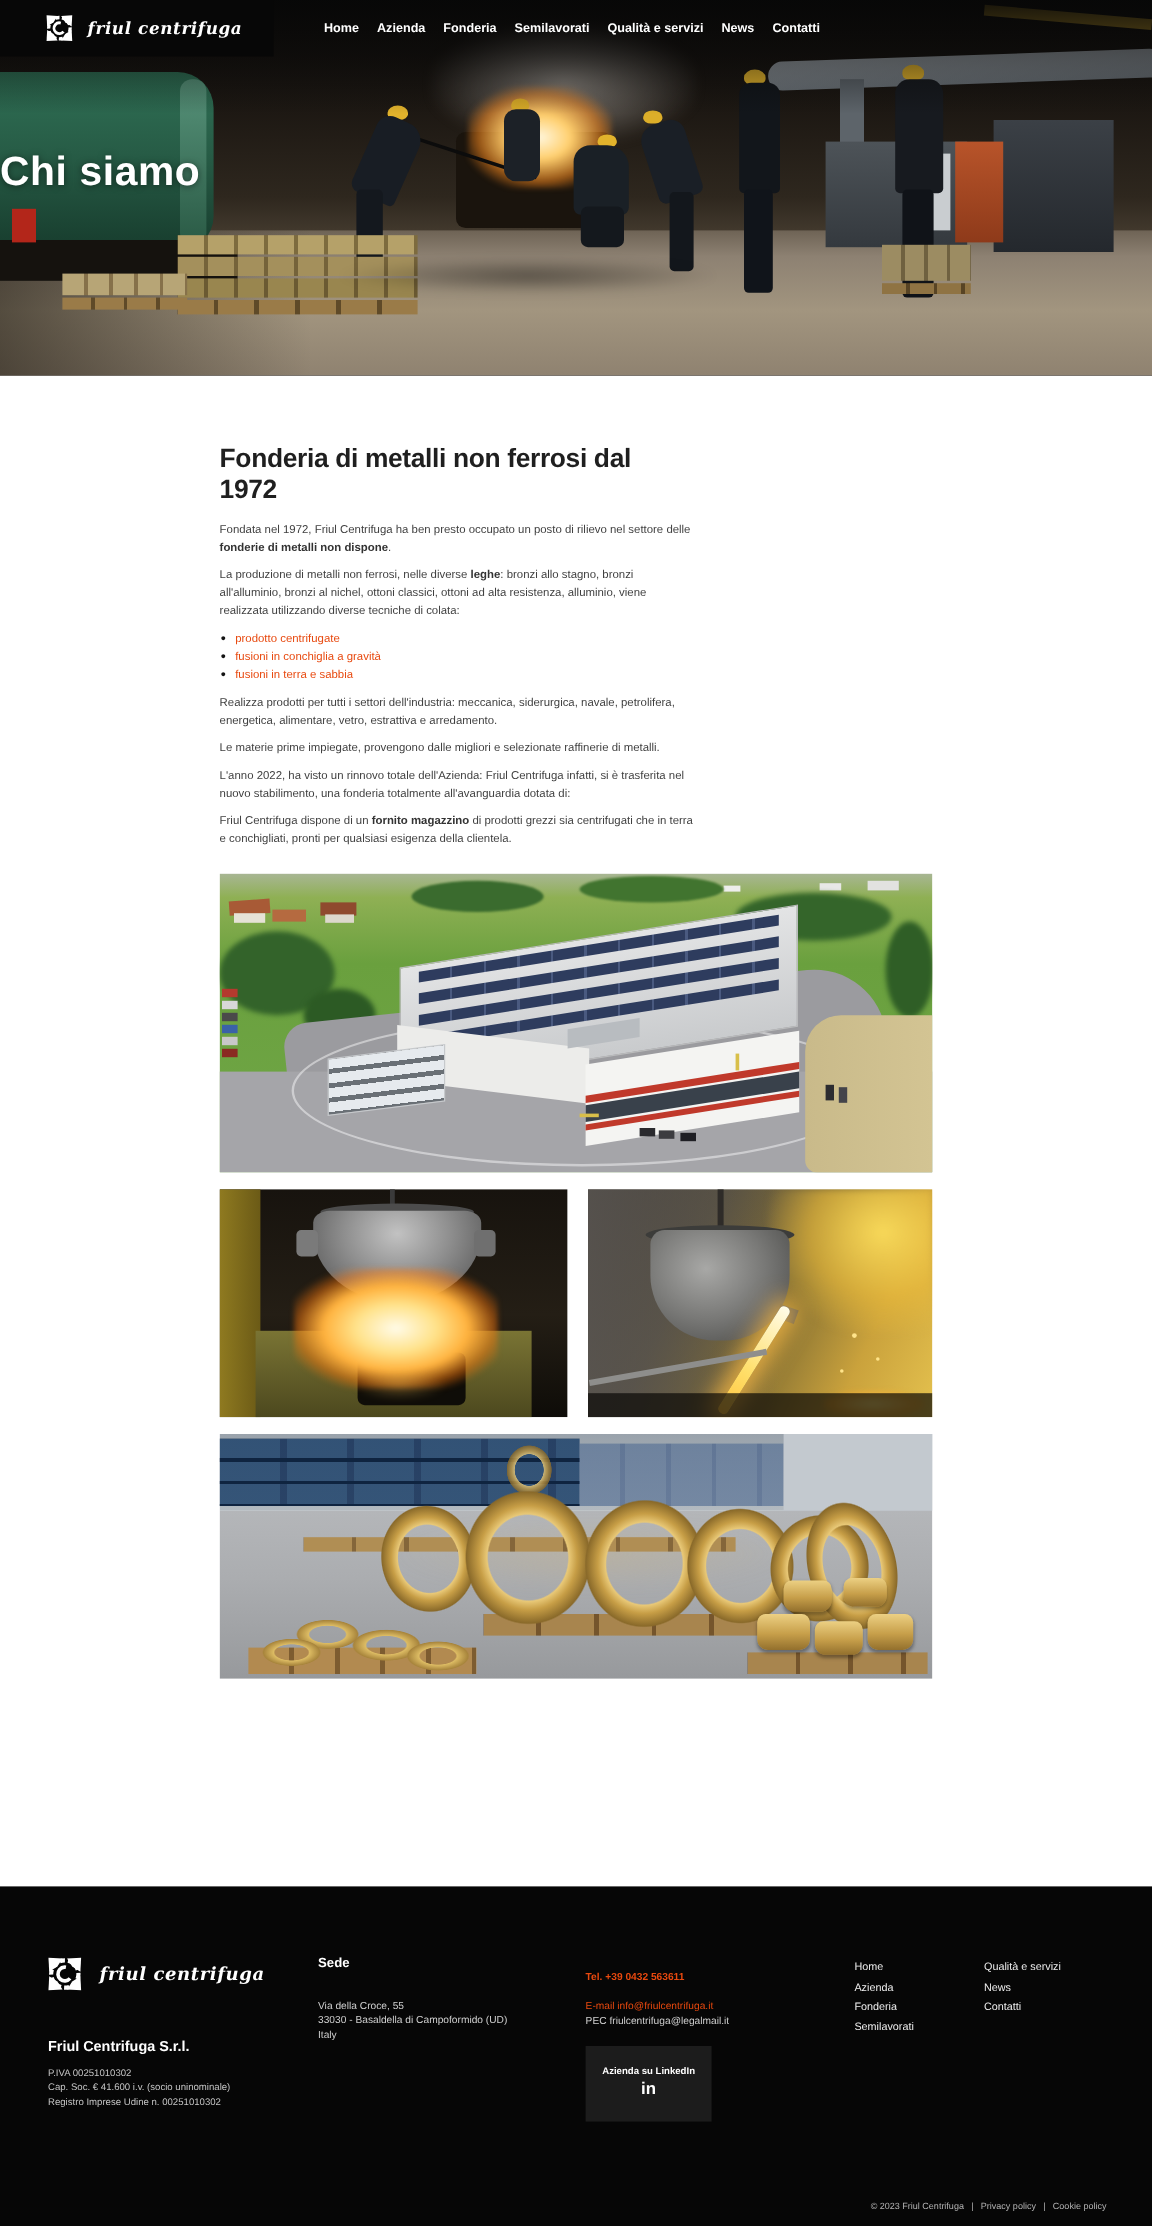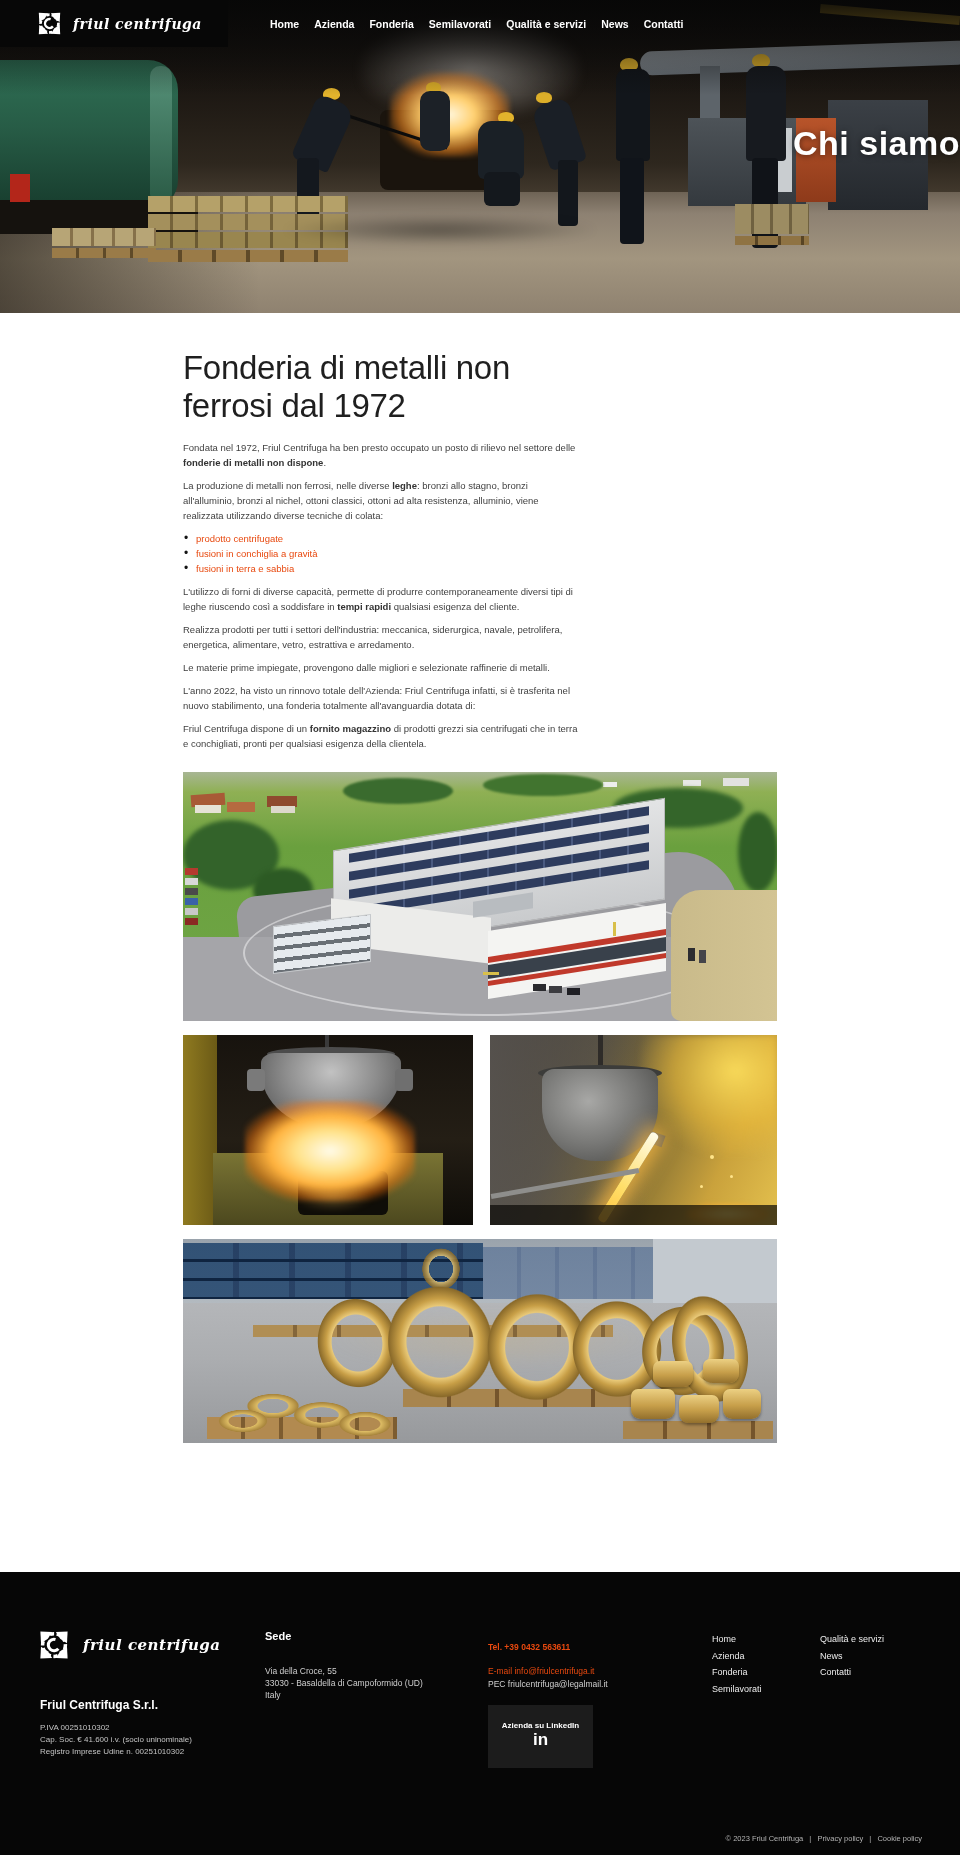--- a/index.html
+++ b/index.html
@@ -9,28 +9,28 @@
   
   .hero { position:relative; width:960px; height:313px; overflow:hidden; background:#16120e; }
   .hero-scrim { position:absolute; left:0; top:0; width:960px; height:95px; z-index:8;
     background:linear-gradient(180deg, rgba(7,7,7,.92) 0%, rgba(7,7,7,.55) 45%, rgba(7,7,7,0) 100%); }
   .site-header { position:absolute; left:0; top:0; width:960px; height:47px; z-index:20; display:flex; align-items:center; }
   .logo-box { width:228px; height:47px; background:#070707; display:flex; align-items:center; gap:7px; padding-left:33px; box-sizing:border-box; cursor:pointer; }
   .logo-emblem svg { width:33px; height:33px; display:block; }
   .logo-text { color:#fff; font-family:"DejaVu Serif", serif; font-style:italic; font-weight:bold; font-size:14px; letter-spacing:.5px; white-space:nowrap; }
   .main-nav { display:flex; gap:15px; margin-left:42px; align-items:center; }
   .nav-item { color:#ffffff; font-size:10.5px; font-weight:bold; cursor:pointer; white-space:nowrap; }
-  .hero-title { position:absolute; left:0; top:124px; width:960px; text-align:right; z-index:9;
+  .hero-title { position:absolute; left:0; top:124px; width:960px; text-align:left; z-index:9;
     color:#ffffff; font-size:34px; font-weight:bold; letter-spacing:.5px; text-shadow:0 1px 6px rgba(0,0,0,.5); }
 
   
   .main { width:960px; height:1259px; background:#ffffff; overflow:hidden; }
   .container { width:594px; margin:0 auto; }
   .text-col { width:396px; }
-  .article-heading { margin:0 0 14px; padding-top:36px; font-size:33px; line-height:1.16; color:#1f1f1f; letter-spacing:-.3px; font-weight:normal; }
+  .article-heading { margin:0 0 14px; padding-top:56px; font-size:22px; line-height:1.16; color:#1f1f1f; letter-spacing:-.3px; font-weight:bold; }
   .text-col p { margin:0 0 8px; font-size:9.5px; line-height:15px; color:#3f3f3f; }
   .text-col p b { color:#333333; }
   ul.bullets { list-style:none; margin:7px 0 8px; padding:0; }
   ul.bullets li { position:relative; padding-left:13px; font-size:9.5px; line-height:15px; }
   ul.bullets li::before { content:"•"; position:absolute; left:1px; top:0; color:#141414; font-size:12px; line-height:15px; }
   ul.links li { color:#e8490f; cursor:pointer; }
   ul.plain li { color:#3f3f3f; }
 
   .gallery { margin-top:21px; }
   .photo { position:relative; overflow:hidden; }
@@ -62,21 +62,21 @@
   .f-sede .t { color:#ffffff; font-size:11px; font-weight:bold; margin-bottom:23px; }
   .f-sede .l { color:#cfcfcf; font-size:8.5px; line-height:12px; }
   .f-tel { position:absolute; left:488px; top:70px; color:#e8490f; font-size:8.5px; cursor:pointer;font-weight:bold; }
   .f-email { position:absolute; left:488px; top:94px; color:#e8490f; font-size:8.5px; cursor:pointer; }
   .f-pec { position:absolute; left:488px; top:107px; color:#cfcfcf; font-size:8.5px; cursor:pointer; }
   .f-nav { position:absolute; top:59px; }
   .f-nav div { color:#ededed; font-size:9px; line-height:16.5px; cursor:pointer; }
   .f-nav1 { left:712px; } .f-nav2 { left:820px; }
   .f-linkedin { position:absolute; left:488px; top:133px; width:105px; height:63px; background:#1c1c1c; text-align:center; cursor:pointer; }
   .f-linkedin .lbl { margin-top:16px; color:#ffffff; font-size:8px; font-weight:bold; }
-  .f-linkedin .ic { color:#ffffff; font-size:17px; font-weight:bold; line-height:20px; }
+  .f-linkedin .ic { color:#ffffff; font-size:14px; font-weight:bold; line-height:20px; }
   .f-copy { position:absolute; right:36px; top:262px; color:#b3b3b3; font-size:7.5px; }
   .f-copy span { margin:0 2px; }
   .f-copy .lnk { cursor:pointer; }
 </style>
 </head>
 <body>
 
 <div class="hero">
 
   <i class="abs" style="left:0;top:0;width:960px;height:205px;background:linear-gradient(180deg,#0f0d0b 0%,#1d1813 45%,#2e271e 80%,#4a4033 100%);"></i>
@@ -178,21 +178,20 @@
       <p><span>Fondata nel 1972, Friul Centrifuga ha ben presto occupato un posto di rilievo nel settore delle </span><b>fonderie di metalli non dispone</b><span>.</span></p>
 
       <p><span>La produzione di metalli non ferrosi, nelle diverse </span><b>leghe</b><span>: bronzi allo stagno, bronzi all'alluminio, bronzi al nichel, ottoni classici, ottoni ad alta resistenza, alluminio, viene realizzata utilizzando diverse tecniche di colata:</span></p>
 
       <ul class="bullets links">
         <li>prodotto centrifugate</li>
         <li>fusioni in conchiglia a gravità</li>
         <li>fusioni in terra e sabbia</li>
       </ul>
 
-      <p><span>L'utilizzo di forni di diverse capacità, permette di produrre contemporaneamente diversi tipi di leghe riuscendo così a soddisfare in </span><b>tempi rapidi</b><span> qualsiasi esigenza del cliente.</span></p>
 
       <p>Realizza prodotti per tutti i settori dell'industria: meccanica, siderurgica, navale, petrolifera, energetica, alimentare, vetro, estrattiva e arredamento.</p>
       <p>Le materie prime impiegate, provengono dalle migliori e selezionate raffinerie di metalli.</p>
       <p>L'anno 2022, ha visto un rinnovo totale dell'Azienda:  Friul Centrifuga infatti, si è trasferita nel nuovo stabilimento, una fonderia totalmente all'avanguardia dotata di:</p>
 
 
       <p><span>Friul Centrifuga dispone di un </span><b>fornito magazzino</b><span> di prodotti grezzi sia centrifugati che in terra e conchigliati, pronti per qualsiasi esigenza della clientela.</span></p>
     </div>
 
     <div class="gallery">

